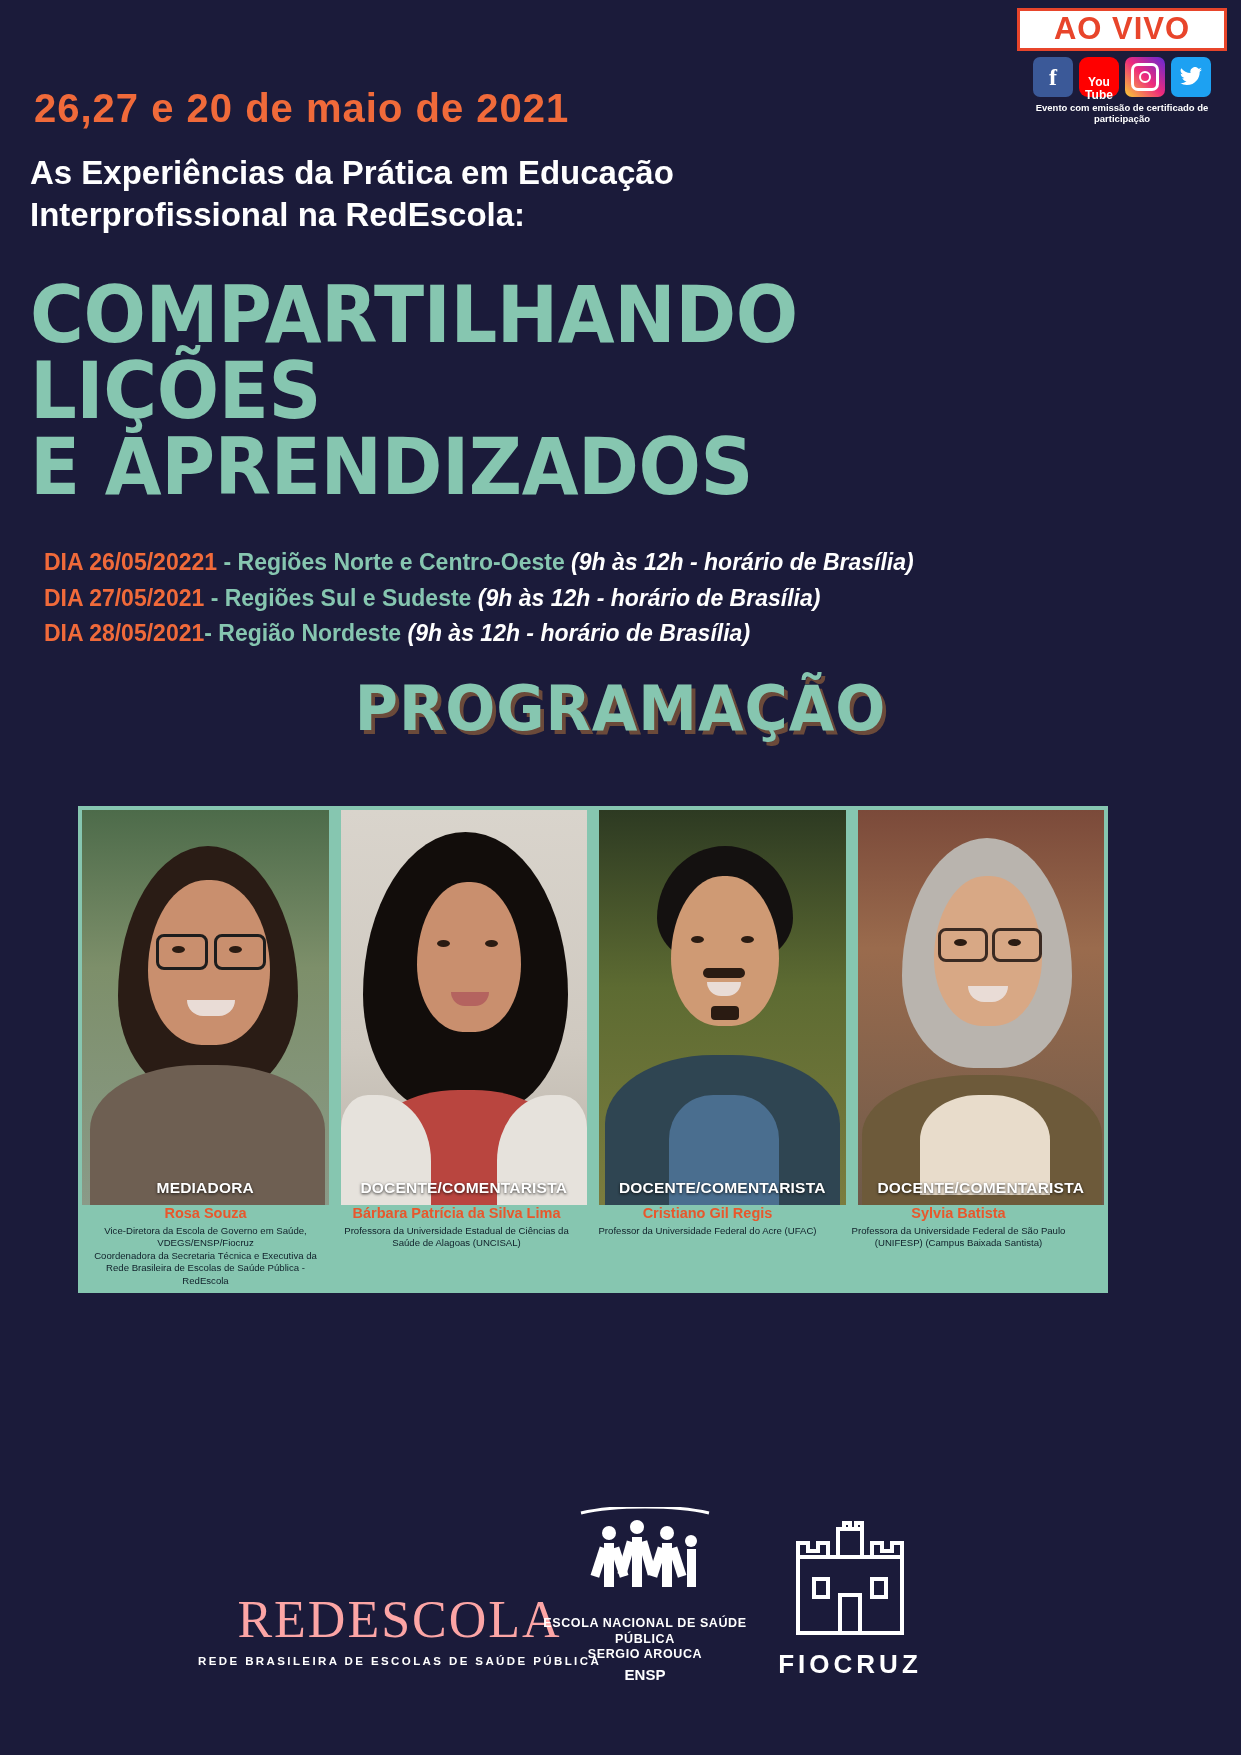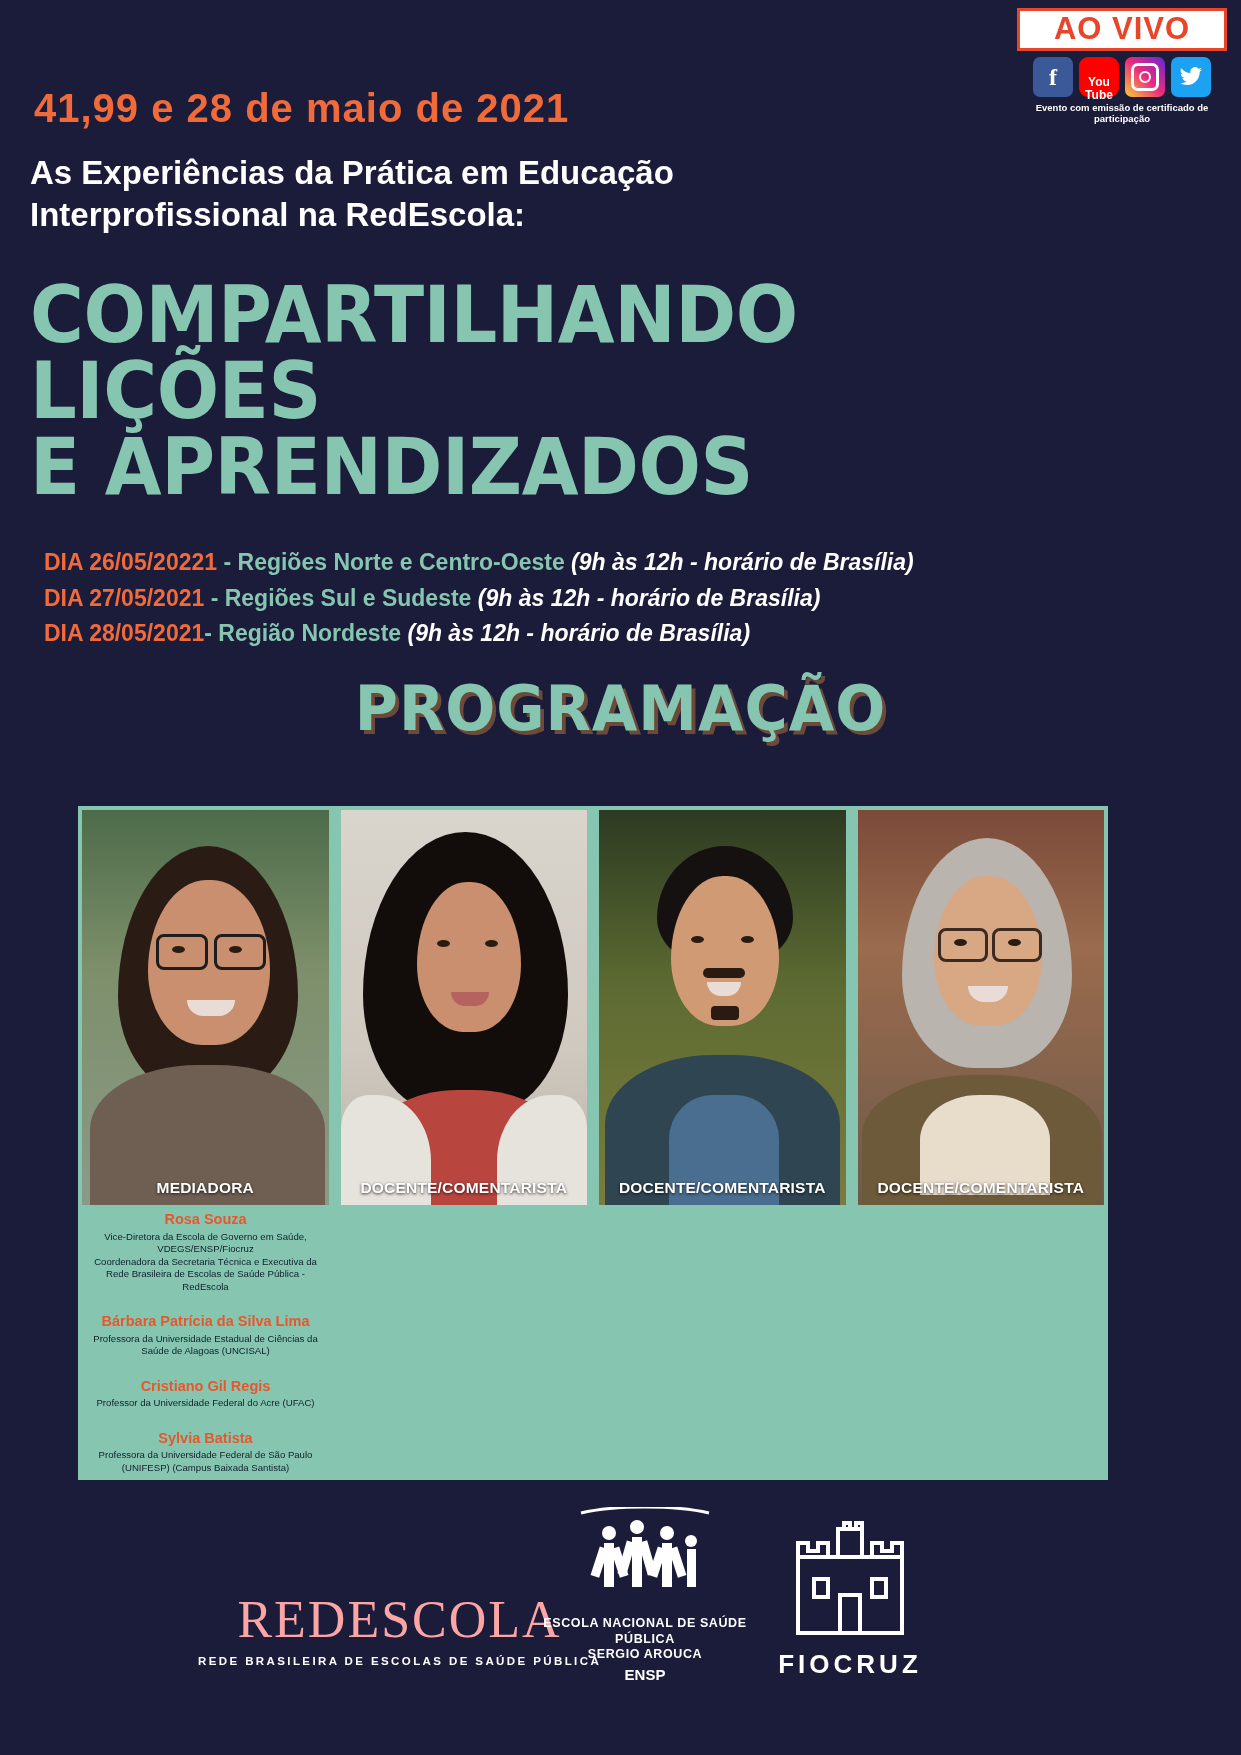--- a/index.html
+++ b/index.html
@@ -86,21 +86,21 @@
     display:flex;flex-direction:column;
   }
   .photo-row{display:flex;gap:12px;}
   .photo-cell{position:relative;width:247px;height:395px;overflow:hidden;}
   .role{
     position:absolute;left:0;bottom:8px;width:100%;text-align:center;
     font-size:15.5px;font-weight:bold;color:#ffffff;
     text-shadow:0 1px 3px rgba(0,0,0,.8);
     letter-spacing:.2px;
   }
-  .names-row{display:flex;gap:20px;padding-top:6px;flex-direction:column;}
+  .names-row{display:flex;gap:4px;}
   .name-cell{width:247px;text-align:center;color:#122;}
   .sp-name{font-size:14.5px;font-weight:bold;color:#e8572c;line-height:1.15;}
   .sp-desc{font-size:9.6px;font-weight:normal;color:#10202a;line-height:1.3;margin-top:3px;padding:0 6px;}
 
   
   .ph{position:absolute;inset:0;}
   .bg1{background:linear-gradient(180deg,#4d6b4a 0%,#7d8f6a 40%,#8a9a88 100%);}
   .bg2{background:linear-gradient(180deg,#d9d4cc 0%,#cfc9c0 60%,#b9b2a8 100%);}
   .bg3{background:linear-gradient(180deg,#2d3a22 0%,#5d6b32 45%,#7b7c3e 100%);}
   .bg4{background:linear-gradient(180deg,#7b4a3a 0%,#9a6b4d 35%,#6e5a4a 100%);}
@@ -150,21 +150,21 @@
         </div>
       <div class="social s-tw">
         <svg width="24" height="20" viewBox="0 0 24 20" aria-hidden="true">
             <path fill="#fff" d="M23 2.5c-.8.4-1.7.7-2.6.8 1-.6 1.7-1.5 2-2.6-.9.5-1.9.9-3 1.1A4.5 4.5 0 0 0 11.6 6 12.8 12.8 0 0 1 2.3 1.2a4.6 4.6 0 0 0 1.4 6 4.4 4.4 0 0 1-2-.6c0 2.2 1.5 4 3.6 4.4a4.5 4.5 0 0 1-2 .1 4.5 4.5 0 0 0 4.2 3.1A9 9 0 0 1 1 16.1a12.7 12.7 0 0 0 6.9 2c8.3 0 12.8-6.9 12.8-12.8v-.6c.9-.6 1.6-1.4 2.3-2.2z"></path>
           </svg>
       </div>
     </div>
     <div class="cert-note">Evento com emissão de certificado de participação</div>
   </div>
 
-  <div class="dates-line">41,99 e 28 de maio de 2021</div>
+  <div class="dates-line">26,27 e 20 de maio de 2021</div>
 
   <div class="subtitle">
     <div>As Experiências da Prática em Educação</div>
     <div>Interprofissional na RedEscola:</div>
   </div>
 
   <div class="bigtitle">
     <span>COMPARTILHANDO LIÇÕES</span>
     <span>E APRENDIZADOS</span>
   </div>

